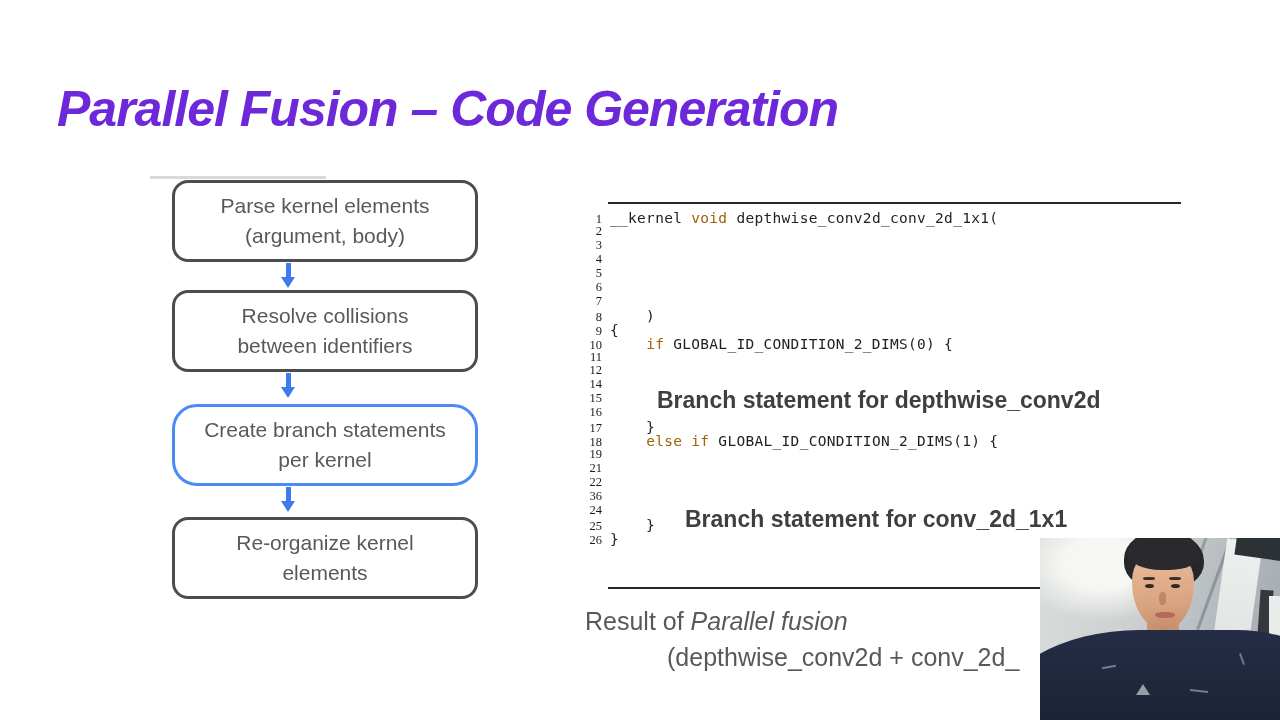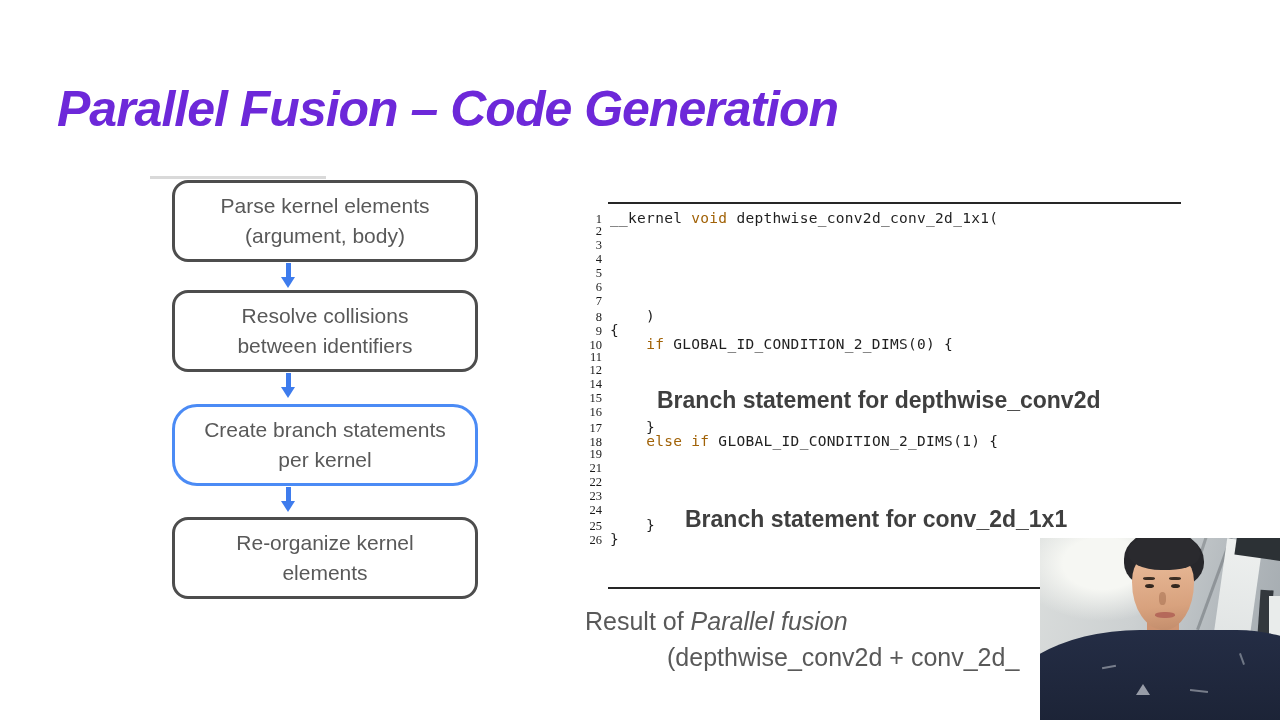--- a/index.html
+++ b/index.html
@@ -200,21 +200,21 @@
         </div>
         <div class="code-row">
           <span class="ln">21</span>
           <span class="src"></span>
         </div>
         <div class="code-row">
           <span class="ln">22</span>
           <span class="src"></span>
         </div>
         <div class="code-row">
-          <span class="ln">23</span>
+          <span class="ln">36</span>
           <span class="src"></span>
         </div>
         <div class="code-row">
           <span class="ln">24</span>
           <span class="src"></span>
         </div>
         <div class="code-row">
           <span class="ln">25</span>
           <span class="src"><span>    }</span></span>
         </div>

